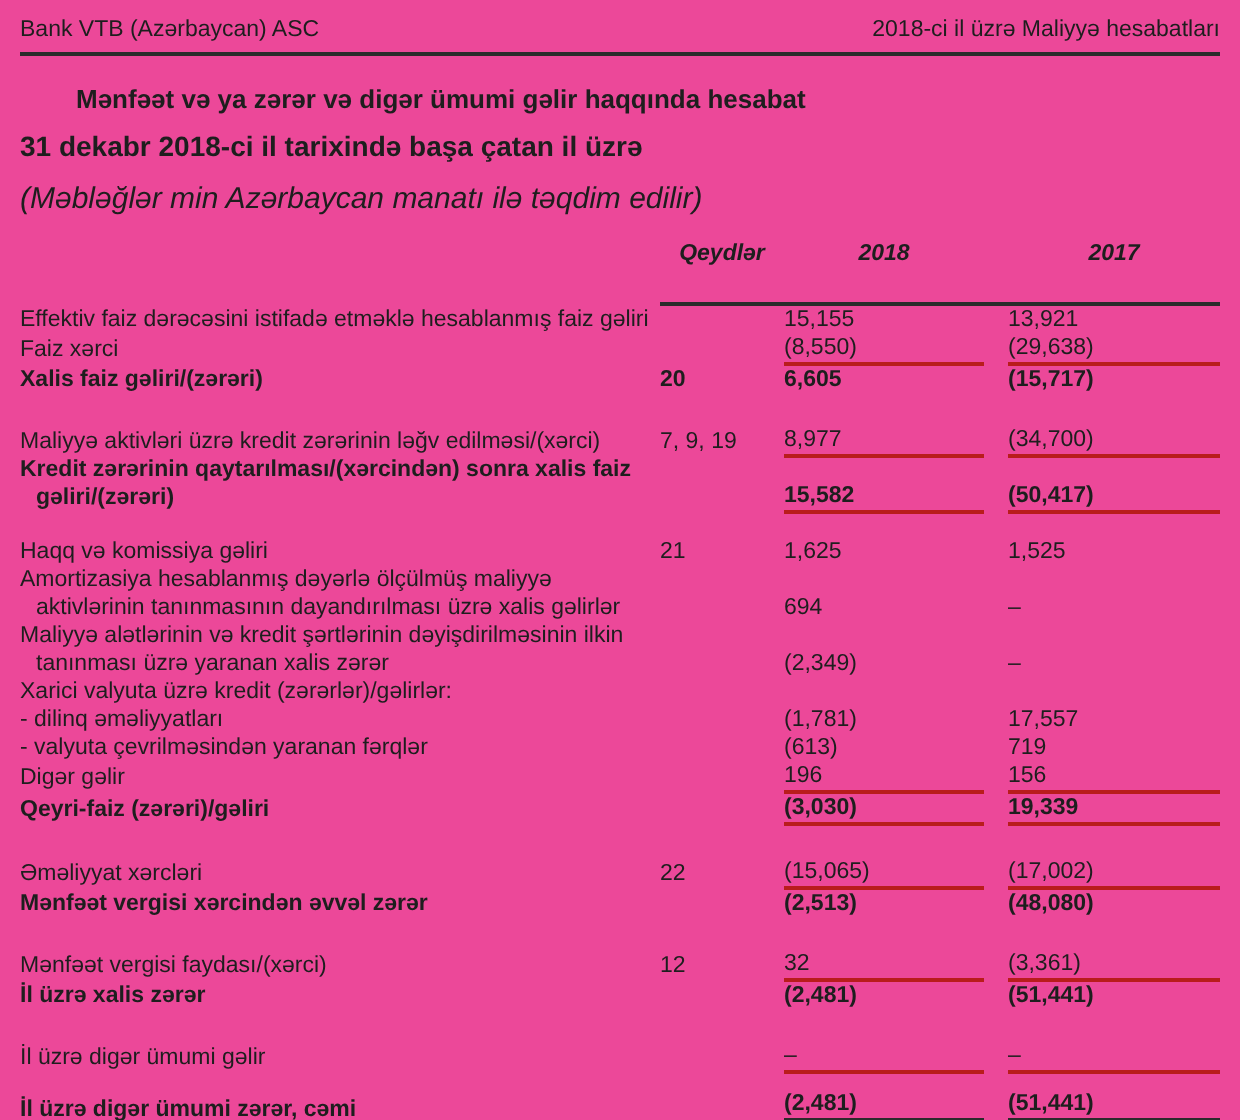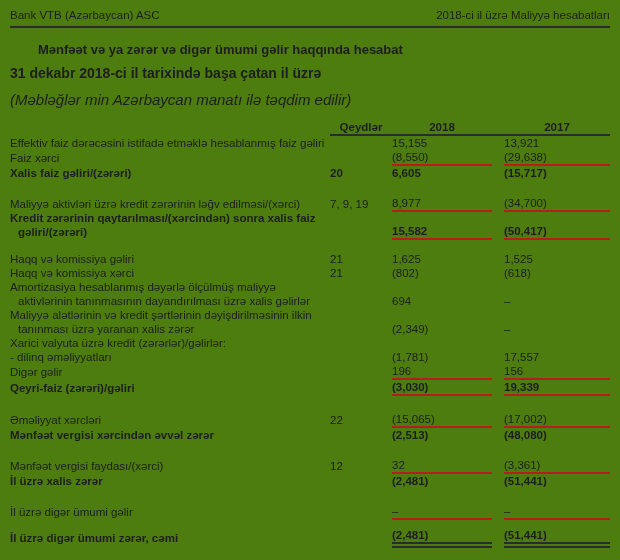--- a/index.html
+++ b/index.html
@@ -1,19 +1,19 @@
 <!DOCTYPE html>
 <html><head>
 <meta charset="utf-8">
 <style>
   html, body { margin: 0; padding: 0; background: #ffffff; }
   .page {
     width: 620px; height: 560px; box-sizing: border-box;
     padding: 8px 10px; overflow: hidden;
-    background: #4d7c0f; color: #1e1e1e;
+    background: #ec4899; color: #1e1e1e;
     font-family: "Liberation Sans", sans-serif;
   }
   .doc-header {
     display: flex; justify-content: space-between; align-items: flex-end;
     font-size: 11.5px; line-height: 14px;
     padding-bottom: 4px; border-bottom: 2px solid #2b2b2b;
   }
   .title   { font-size: 13px; font-weight: bold; margin: 14px 0 0 16px; padding-left: 12px; }
   .period  { font-size: 14px; font-weight: bold; margin: 8px 0 0 0; }
   .cnote   { font-size: 15px; font-style: italic; margin: 10px 0 0 0; }
@@ -24,22 +24,22 @@
     font-size: 11.5px;
   }
   .stmt col.c-label { width: 320px; }
   .stmt col.c-note  { width: 62px;  }
   .stmt col.c-2018  { width: 100px; }
   .stmt col.c-gap   { width: 12px;  }
   .stmt col.c-2017  { width: 106px; }
 
   .stmt th, .stmt td { padding: 0; vertical-align: bottom; line-height: 14px; }
   .stmt th {
-    font-weight: bold; text-align: center;
-    padding-bottom: 0;
+    font-style: italic; font-weight: bold; text-align: center;
+    padding-bottom: 17px;
   }
   .stmt th.hrule { border-bottom: 2px solid #2b2b2b; }
 
   .stmt td.label { text-align: left; padding-left: 8px; text-indent: -8px; margin-top: 46px; }
   .stmt td.note  { text-align: left; }
   .stmt td.num   { text-align: left; padding-right: 14px; }
   .stmt tr.bold td { font-weight: bold; }
   .stmt td.rule        { border-bottom: 2px solid #b91c1c; }
   .stmt td.rule-double { border-bottom: 6px double #2b2b2b; }
   .stmt tr.spacer td      { height: 12px; }
@@ -120,27 +120,20 @@
           <td colspan="5"></td>
         </tr>
         <tr>
           <td class="label">Haqq və komissiya gəliri</td>
           <td class="note">21</td>
           <td class="num">1,625</td>
           <td class="gap"></td>
           <td class="num">1,525</td>
         </tr>
         <tr>
-          <td class="label">Haqq və komissiya xərci</td>
-          <td class="note">21</td>
-          <td class="num">(802)</td>
-          <td class="gap"></td>
-          <td class="num">(618)</td>
-        </tr>
-        <tr>
           <td class="label">Amortizasiya hesablanmış dəyərlə ölçülmüş maliyyə aktivlərinin tanınmasının dayandırılması üzrə xalis gəlirlər</td>
           <td class="note"></td>
           <td class="num">694</td>
           <td class="gap"></td>
           <td class="num">–</td>
         </tr>
         <tr>
           <td class="label">Maliyyə alətlərinin və kredit şərtlərinin dəyişdirilməsinin ilkin tanınması üzrə yaranan xalis zərər</td>
           <td class="note"></td>
           <td class="num">(2,349)</td>
@@ -153,20 +146,27 @@
           <td class="num"></td>
           <td class="gap"></td>
           <td class="num"></td>
         </tr>
         <tr>
           <td class="label">- dilinq əməliyyatları</td>
           <td class="note"></td>
           <td class="num">(1,781)</td>
           <td class="gap"></td>
           <td class="num">17,557</td>
+        </tr>
+        <tr>
+          <td class="label">- valyuta çevrilməsindən yaranan fərqlər</td>
+          <td class="note"></td>
+          <td class="num">(613)</td>
+          <td class="gap"></td>
+          <td class="num">719</td>
         </tr>
         <tr>
           <td class="label">Digər gəlir</td>
           <td class="note"></td>
           <td class="num rule">196</td>
           <td class="gap"></td>
           <td class="num rule">156</td>
         </tr>
         <tr class="bold">
           <td class="label">Qeyri-faiz (zərəri)/gəliri</td>

